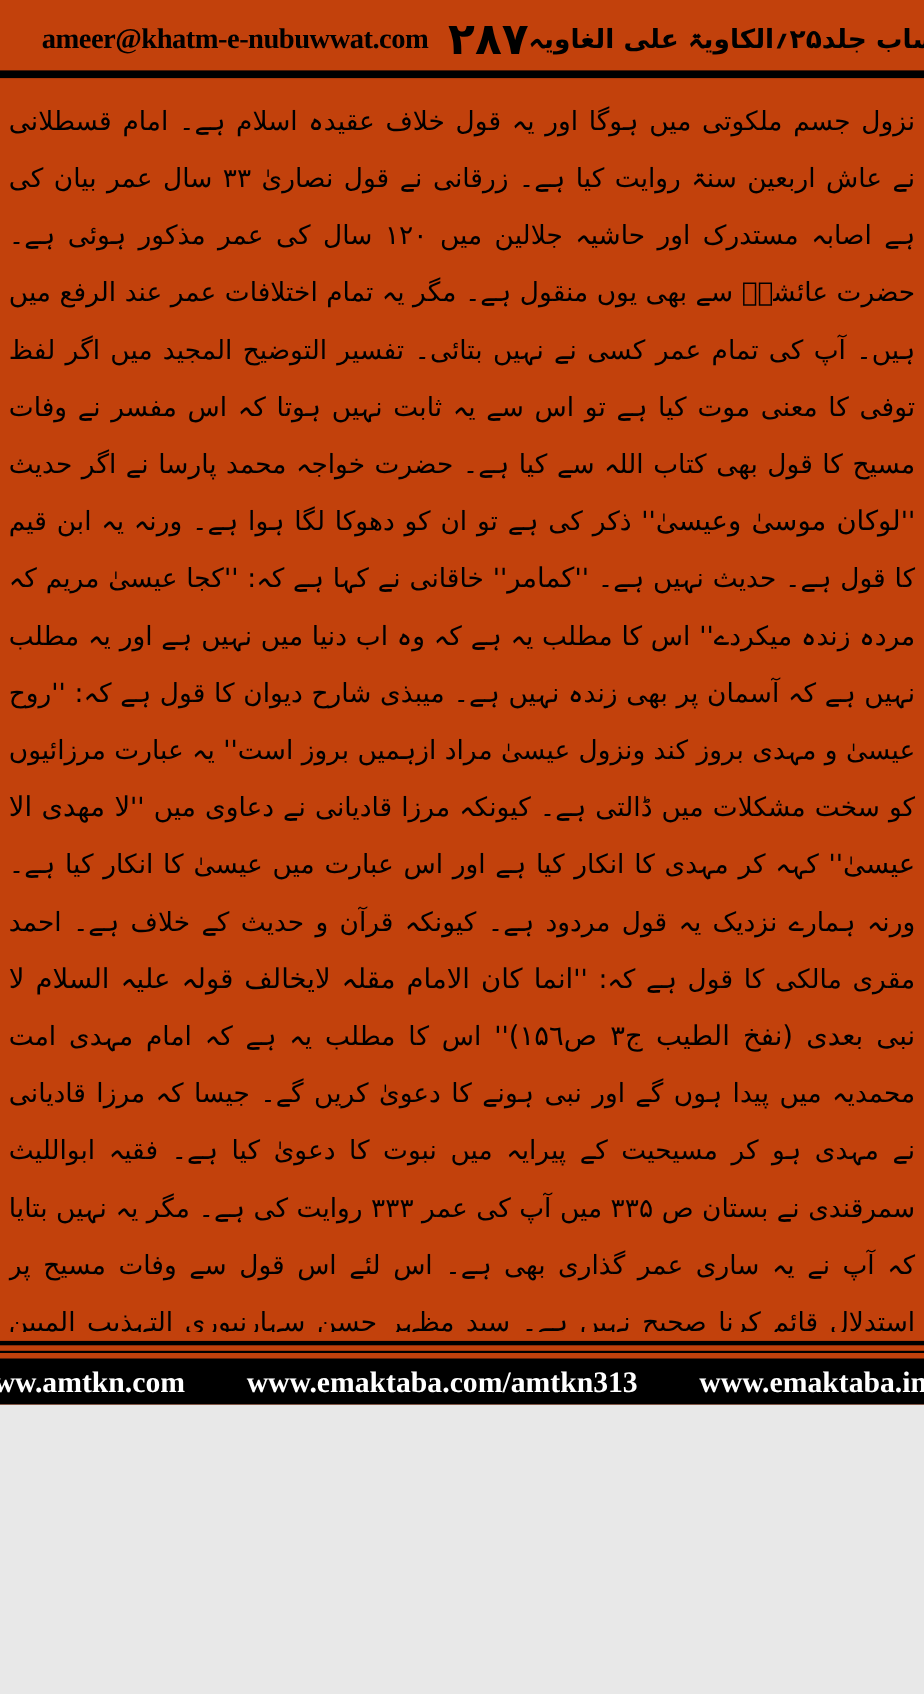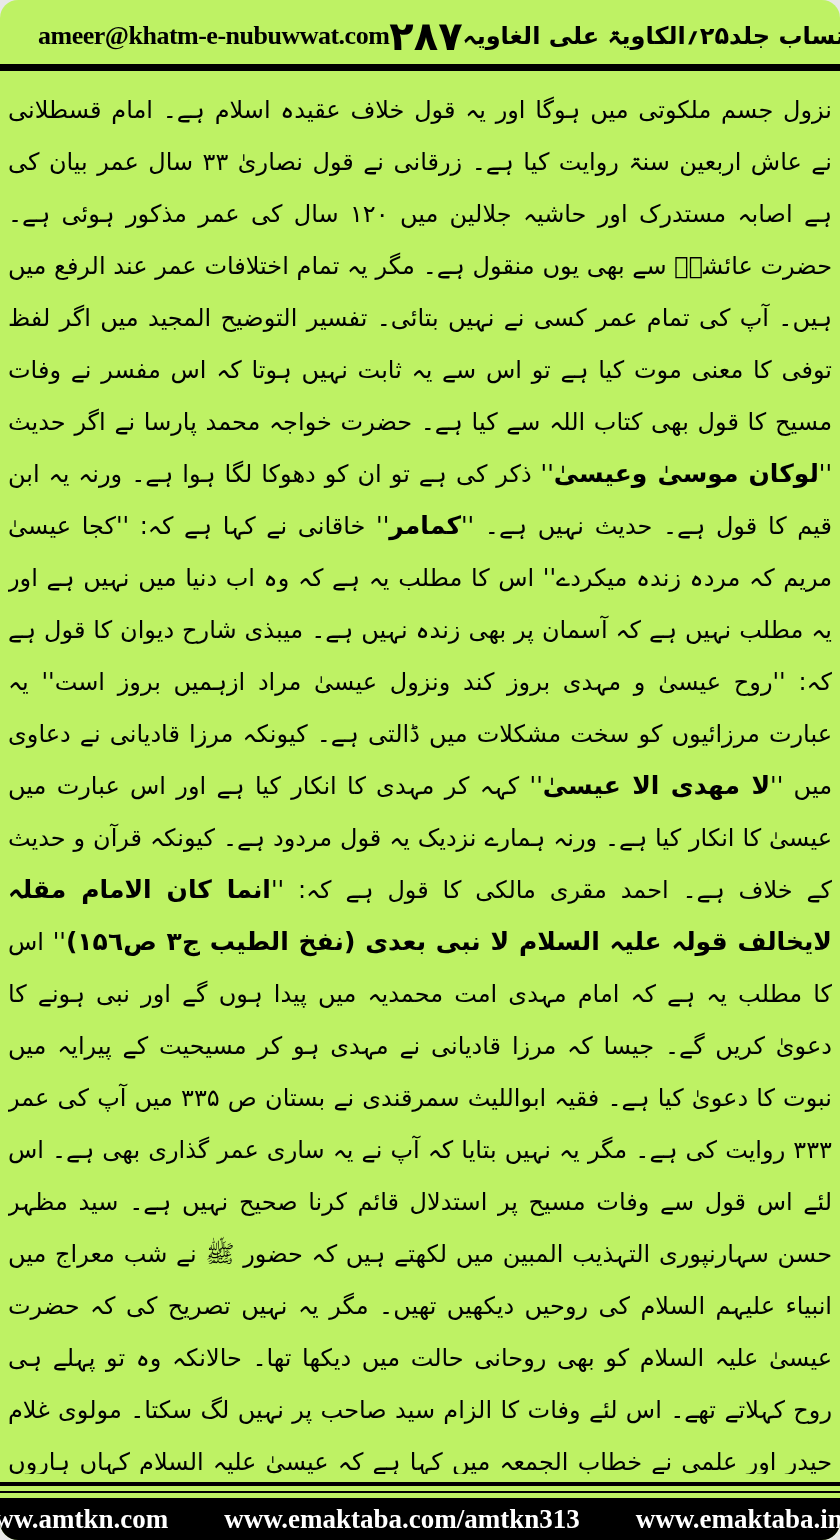--- a/index.html
+++ b/index.html
@@ -1,26 +1,25 @@
 <!DOCTYPE html>
 <html lang="ur"><head>
 <meta charset="utf-8">
 <style>
   * { margin: 0; padding: 0; box-sizing: border-box; }
   html, body { background: #e8e8e8; }
   .page {
     position: relative;
     width: 840px;
-    height: 1540px;
+    height: 1277px;
     margin: 0 auto;
-    background: #bef264;
+    background: #c2410c;
     color: #000000;
     overflow: hidden;
     font-family: "DejaVu Sans", sans-serif;
-    border-radius: 18px;
   }
   
   .header {
     position: absolute;
     top: 10px; left: 0; right: 0;
     height: 52px;
     display: flex;
     align-items: center;
     padding: 0 30px 0 38px;
   }
@@ -28,20 +27,21 @@
     font-family: "Liberation Serif", serif;
     font-weight: bold;
     font-size: 26px;
     letter-spacing: -0.5px;
     white-space: nowrap;
   }
   .header-pageno {
     font-family: "DejaVu Sans", sans-serif;
     font-weight: bold;
     font-size: 40px;
+    margin-left: 18px;
     direction: rtl;
     white-space: nowrap;
   }
   .header-title {
     margin-left: auto;
     direction: rtl;
     font-weight: bold;
     font-size: 24px;
     white-space: nowrap;
   }
@@ -56,21 +56,21 @@
     position: absolute;
     top: 84px; left: 8px; right: 8px; bottom: 66px;
     direction: rtl;
     text-align: justify;
     font-size: 24px;
     line-height: 52px;
     overflow: hidden;
   }
   .body-text p { text-align: justify; }
   .seg-naskh {
-    font-weight: bold;
+    font-weight: normal;
     font-size: 25px;
   }
   
   .footer-rule-thick {
     position: absolute;
     left: 0; right: 0; bottom: 54px;
     height: 4px;
     background: #000000;
   }
   .footer-rule-thin {

